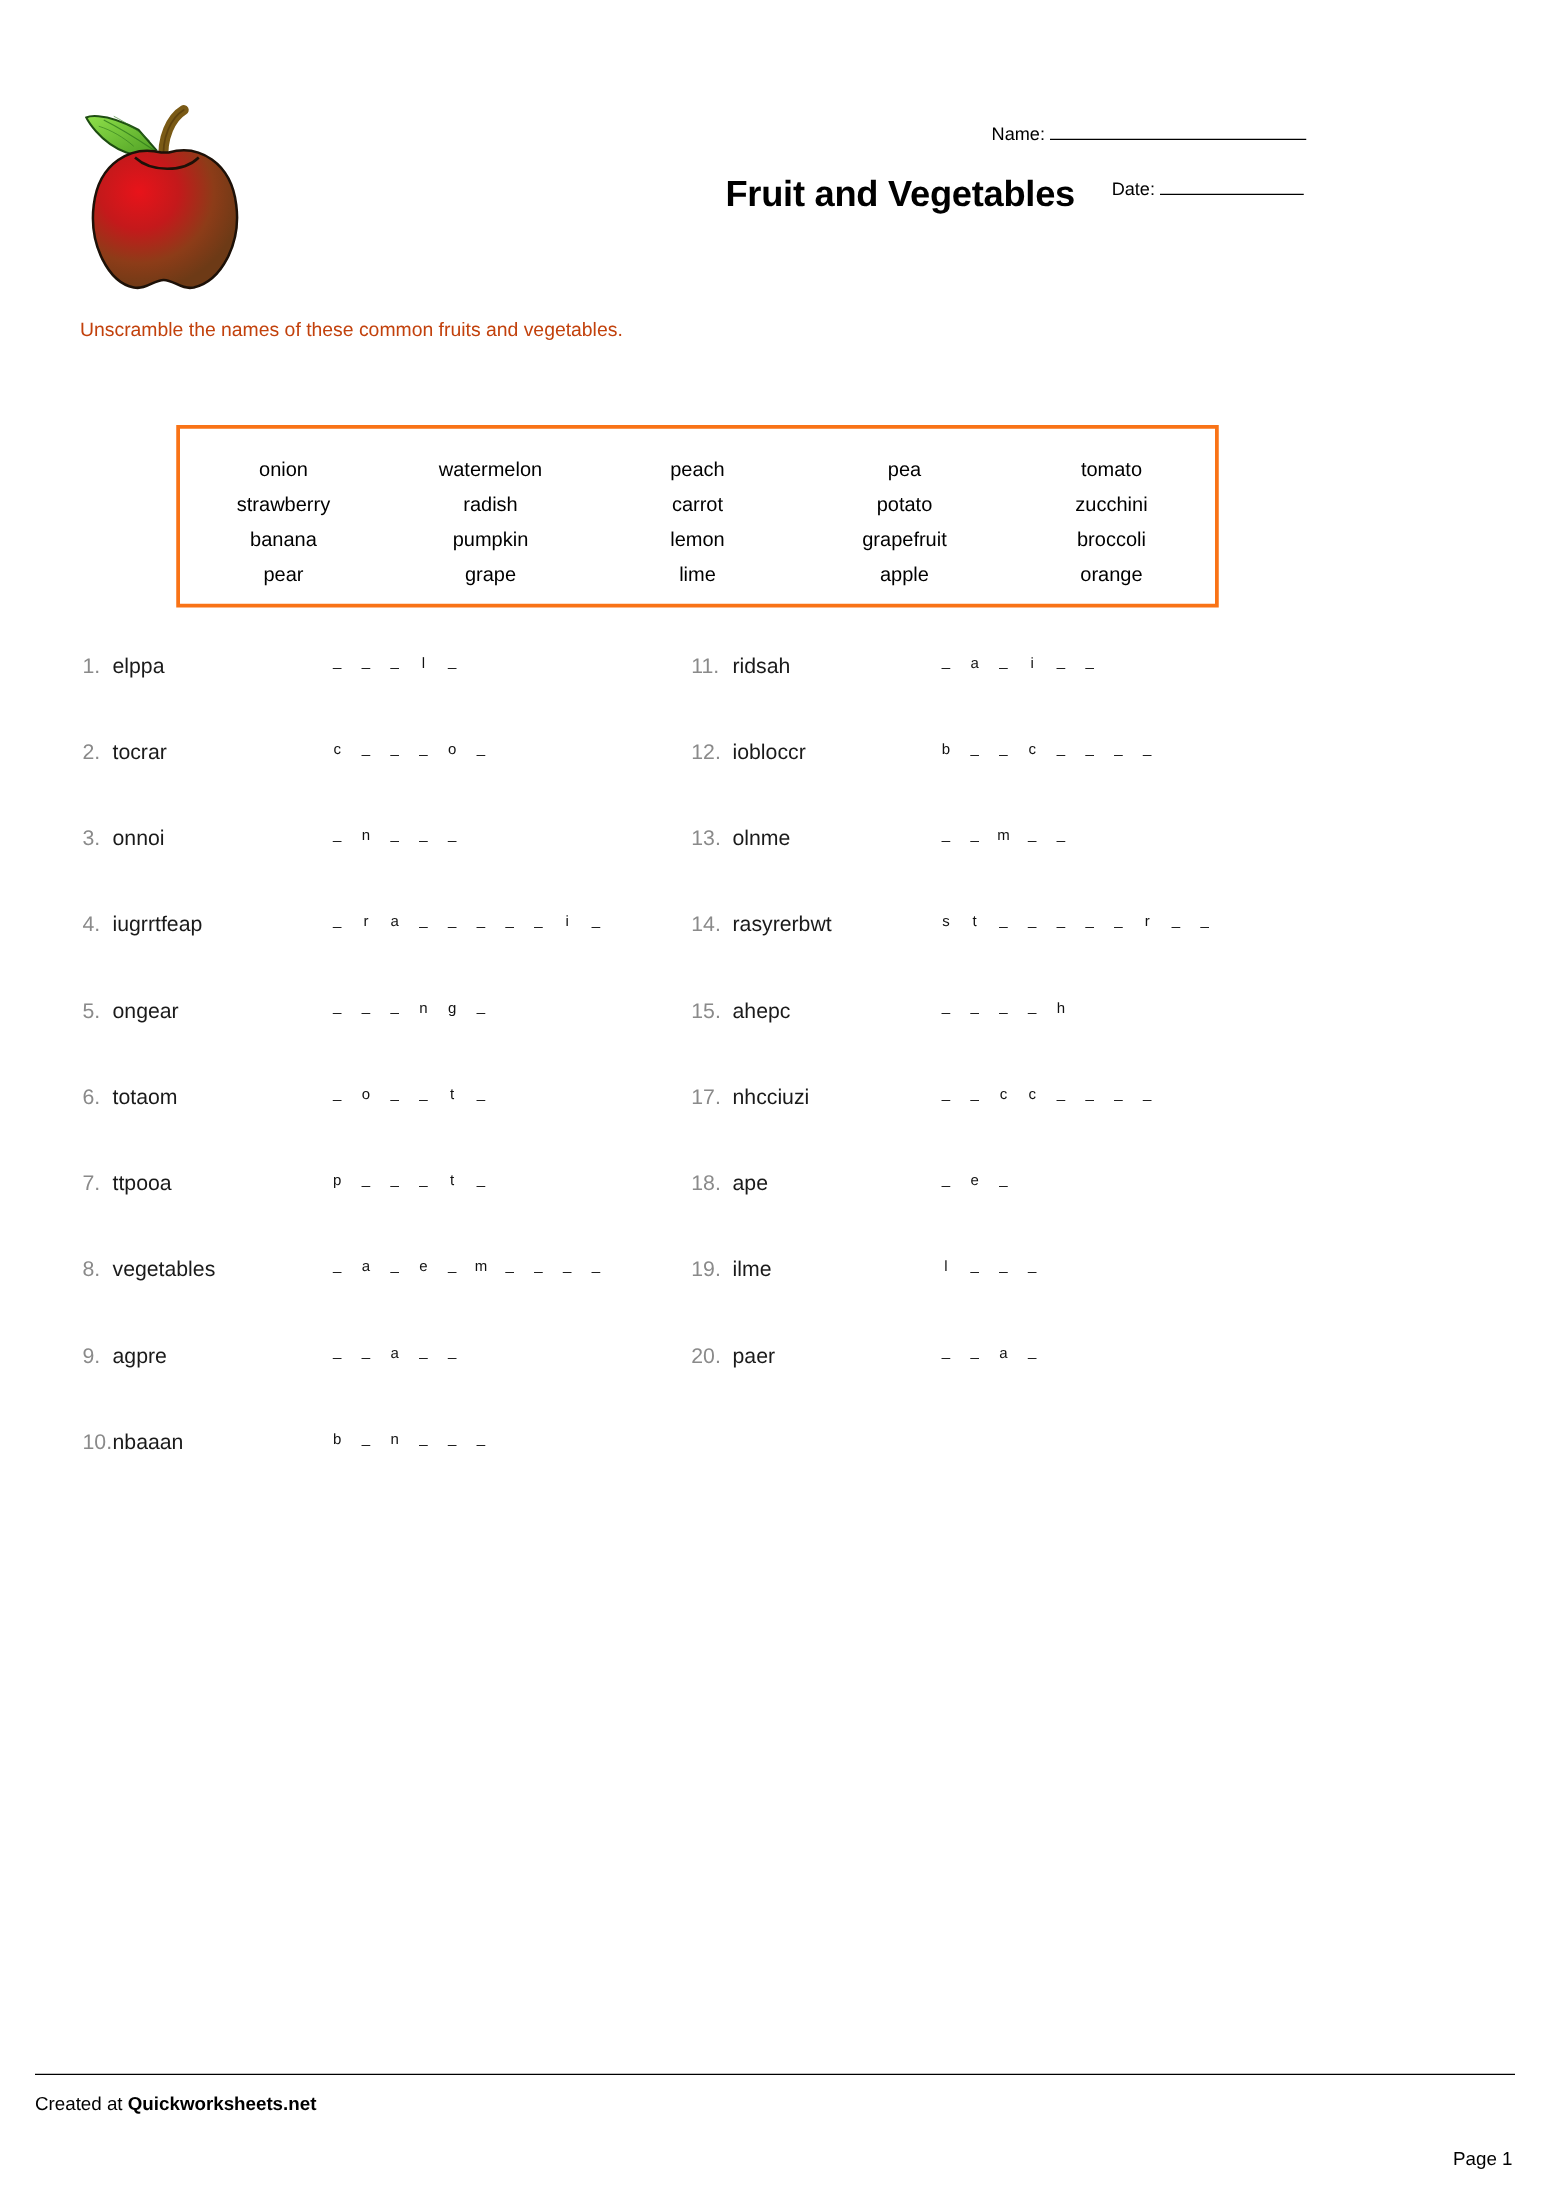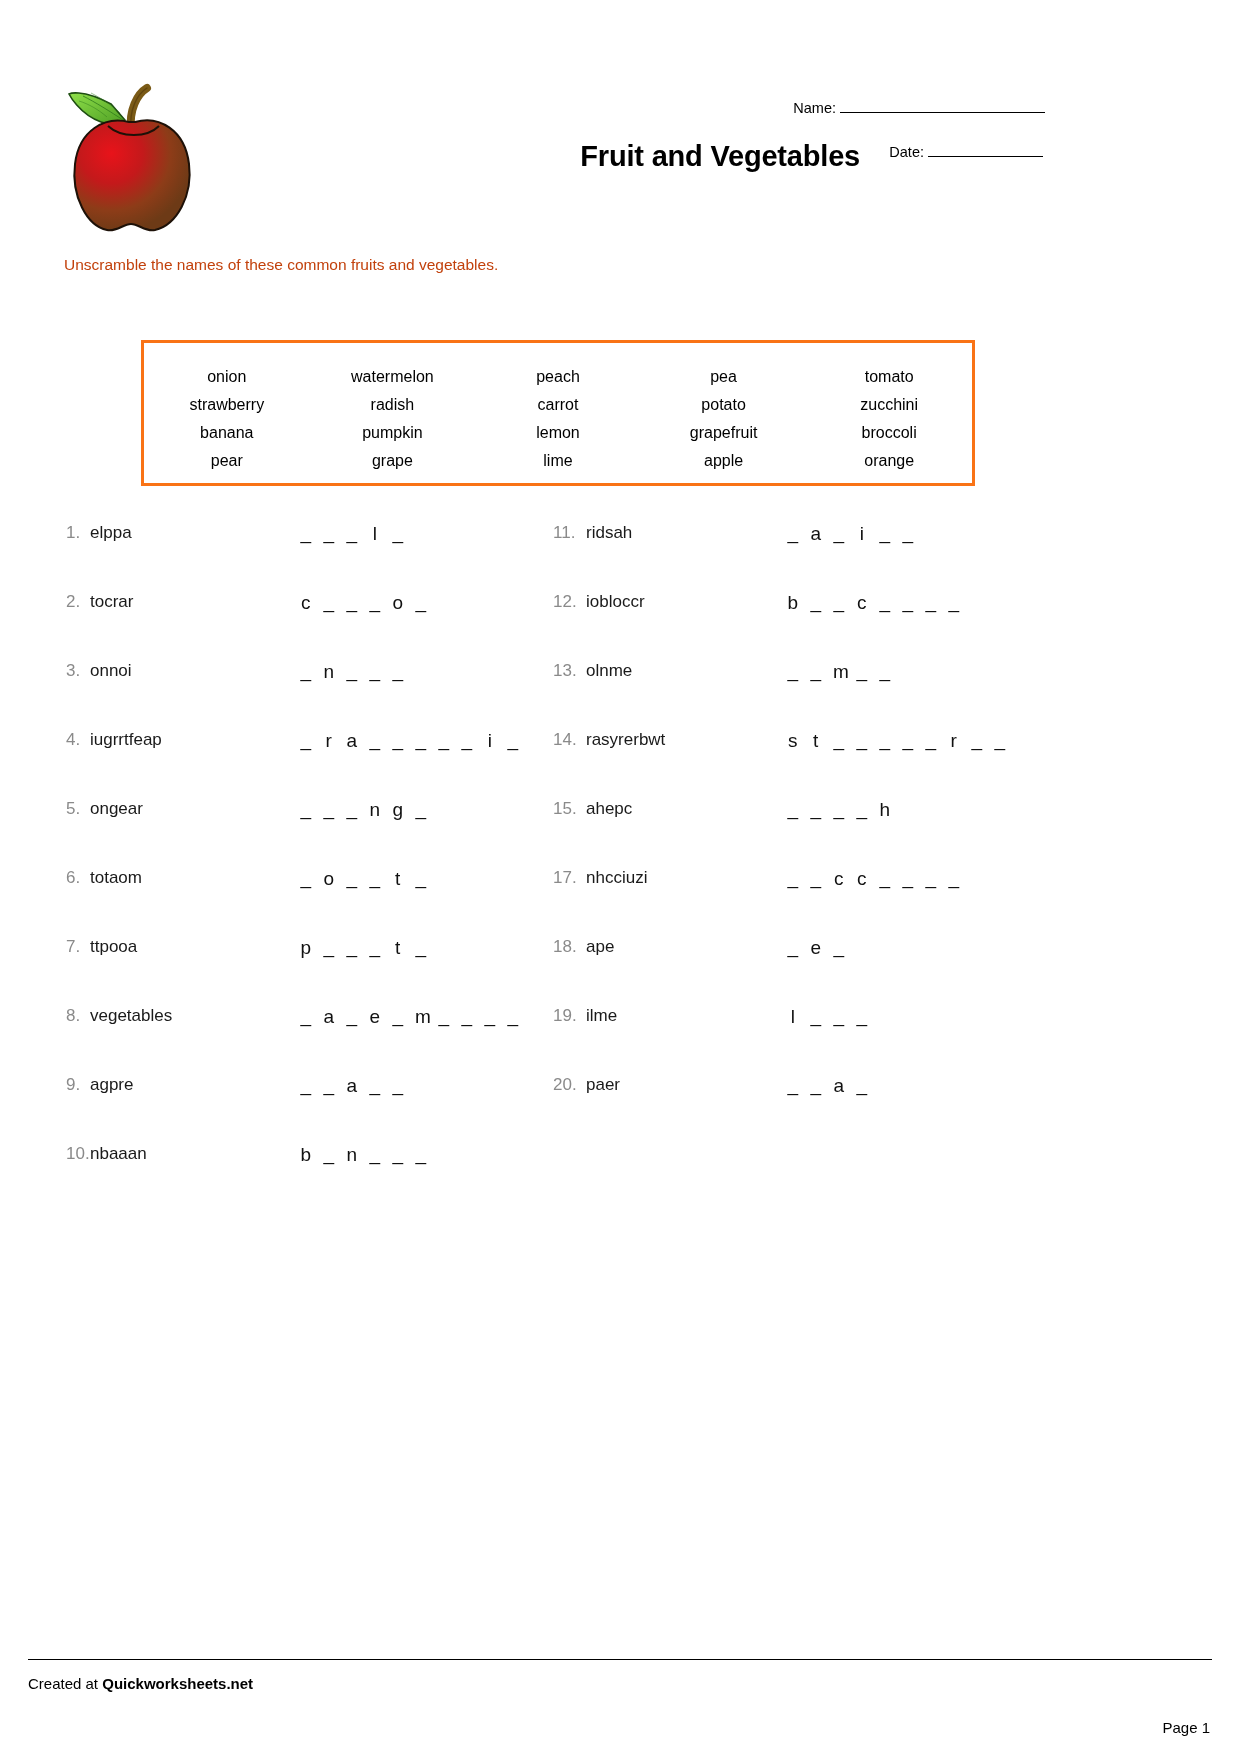--- a/index.html
+++ b/index.html
@@ -146,25 +146,24 @@
     color: #1a1a1a;
     white-space: nowrap;
   }
   .col-right .qnum { left: 0; }
   .col-right .qword { left: 33px; }
 
   .qslots {
     position: absolute;
     left: 198px;
     top: 18px;
-    font-size: 19px;
+    font-size: 12px;
     color: #111;
     white-space: nowrap;
     letter-spacing: 0.5px;
-    margin-left: 36px;
   }
   .col-right .qslots { left: 198px; }
 
   .slot {
     display: inline-block;
     width: 12px;
     text-align: center;
     margin-right: 11px;
   }
   .slot.blank {

